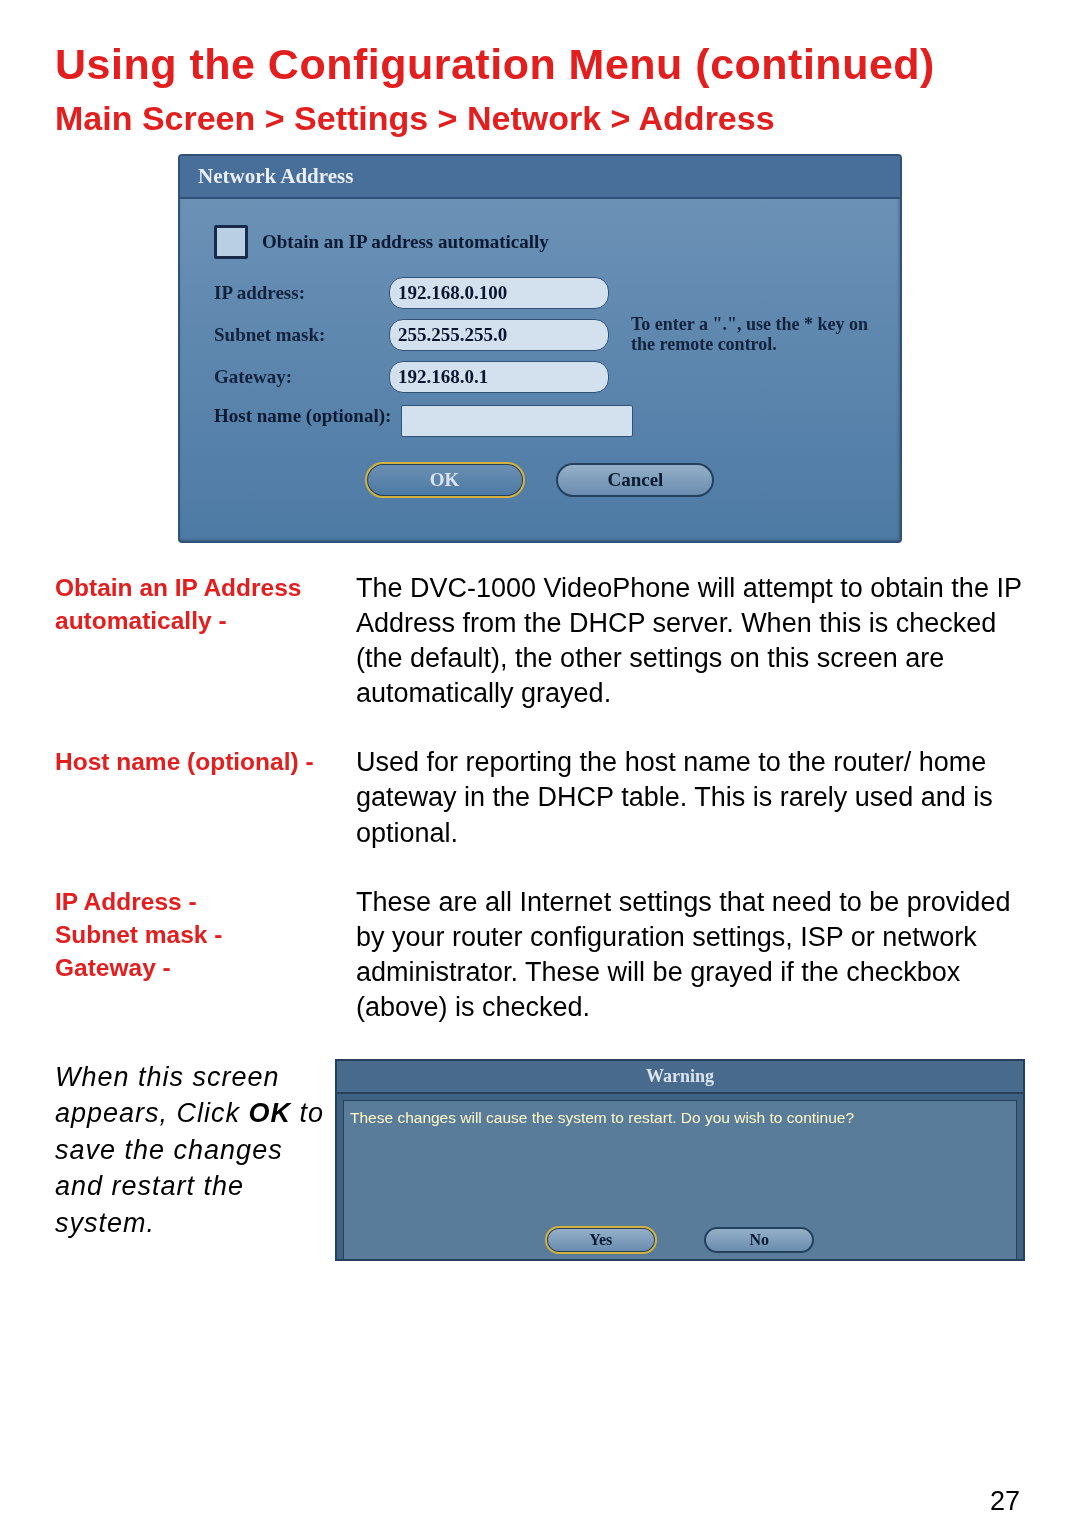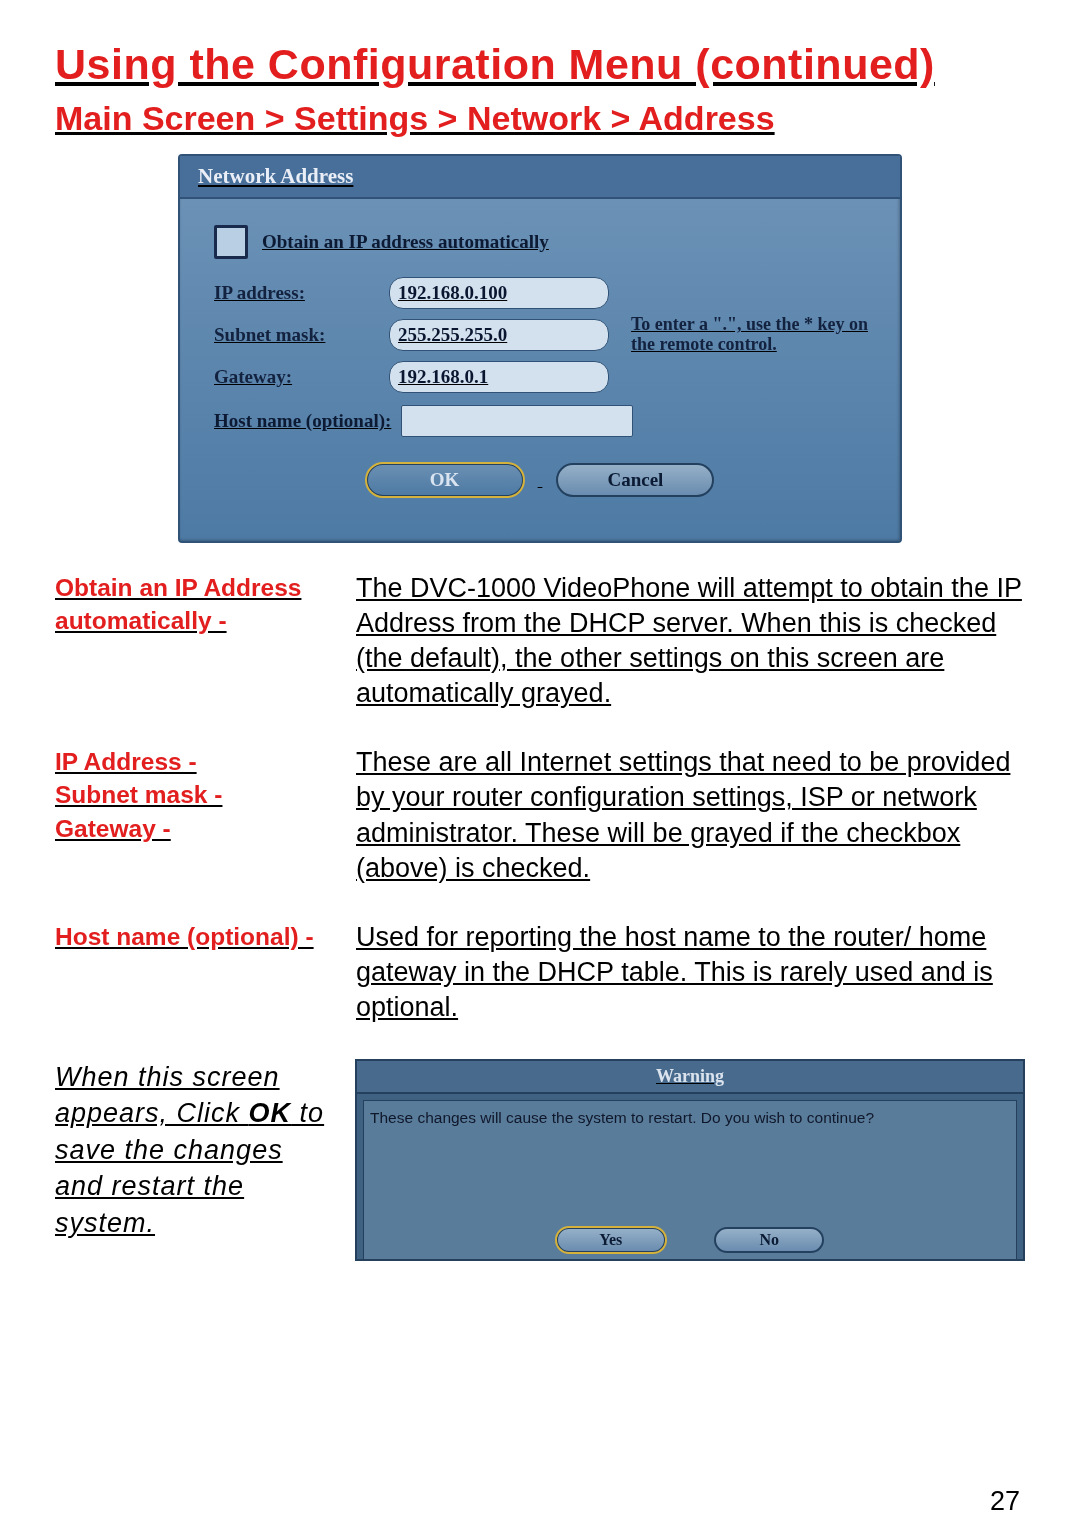--- a/index.html
+++ b/index.html
@@ -6,21 +6,20 @@
     margin: 0;
     padding: 0;
     font-family: Arial, Helvetica, sans-serif;
     background: #fff;
     width: 1080px;
     height: 1533px;
     position: relative;
   }
   .page {
     padding: 40px 55px 20px 55px;
-    text-decoration: underline;
   }
   .title {
     font-size: 43px;
     font-weight: bold;
     color: #e21e1e;
     margin: 0 0 10px 0;
     letter-spacing: 0.5px;
   }
   .breadcrumb {
     font-size: 34px;
@@ -90,21 +89,21 @@
     font-weight: bold;
   }
   .na-hint {
     color: #12223f;
     font-size: 18px;
     line-height: 1.1;
     padding-left: 22px;
   }
   .na-hostrow {
     display: flex;
-    align-items: center;
+    align-items: flex-start;
     gap: 10px;
     margin: 12px 0 6px 8px;
   }
   .na-host-input {
     background: #d3e1ee;
     border: 1px solid #2f5276;
     border-radius: 2px;
     height: 30px;
     width: 230px;
   }
@@ -150,21 +149,20 @@
   .desc-text {
     flex: 1;
     font-size: 27px;
     color: #000;
     line-height: 1.3;
   }
 
   
   .bottom {
     display: flex;
-    gap: 20px;
     margin-top: 32px;
   }
   .bottom-cap {
     width: 280px;
     flex: 0 0 280px;
     font-size: 27px;
     font-style: italic;
     color: #000;
     line-height: 1.35;
     letter-spacing: 1px;
@@ -190,21 +188,21 @@
   }
   .warn-inner {
     margin: 6px;
     background: #5a7c9b;
     height: 158px;
     border: 1px solid #24405d;
     position: relative;
   }
   .warn-msg {
     font-size: 15.5px;
-    color: #0f172a;
+    color: #fef9c3;
     position: absolute;
     left: 6px;
     right: 2px;
     top: 8px;
     font-weight: normal;
     font-family: Arial, sans-serif;
   }
   .warn-actions {
     position: absolute;
     bottom: 6px;
@@ -263,29 +261,29 @@
       </div>
     </div>
   </div>
 
   <div class="desc-row">
     <div class="desc-term" style="white-space:pre-line">Obtain an IP Address automatically -</div>
     <div class="desc-text">The DVC-1000 VideoPhone will attempt to obtain the IP Address from the DHCP server. When this is checked (the default), the other settings on this screen are automatically grayed.</div>
   </div>
 
   <div class="desc-row">
+    <div class="desc-term" style="white-space:pre-line">Host name (optional) -</div>
+    <div class="desc-text">Used for reporting the host name to the router/ home gateway in the DHCP table.  This is rarely used and is optional.</div>
+  </div>
+
+  <div class="desc-row">
     <div class="desc-term" style="white-space:pre-line">IP Address -
 Subnet mask -
 Gateway -</div>
     <div class="desc-text">These are all Internet settings that need to be provided by your router configuration settings, ISP or network administrator. These will be grayed if the checkbox (above) is checked.</div>
-  </div>
-
-  <div class="desc-row">
-    <div class="desc-term" style="white-space:pre-line">Host name (optional) -</div>
-    <div class="desc-text">Used for reporting the host name to the router/ home gateway in the DHCP table.  This is rarely used and is optional.</div>
   </div>
 
   <div class="bottom">
     <div class="bottom-cap">
       <span class="nobold">When this screen appears, Click </span><span class="bold">OK</span><span class="nobold"> to save the changes and restart the system.</span>
     </div>
     <div class="warn-box">
       <div class="warn-title">Warning</div>
       <div class="warn-inner">
         <div class="warn-msg">These changes will cause the system to restart.  Do you wish to continue?</div>

